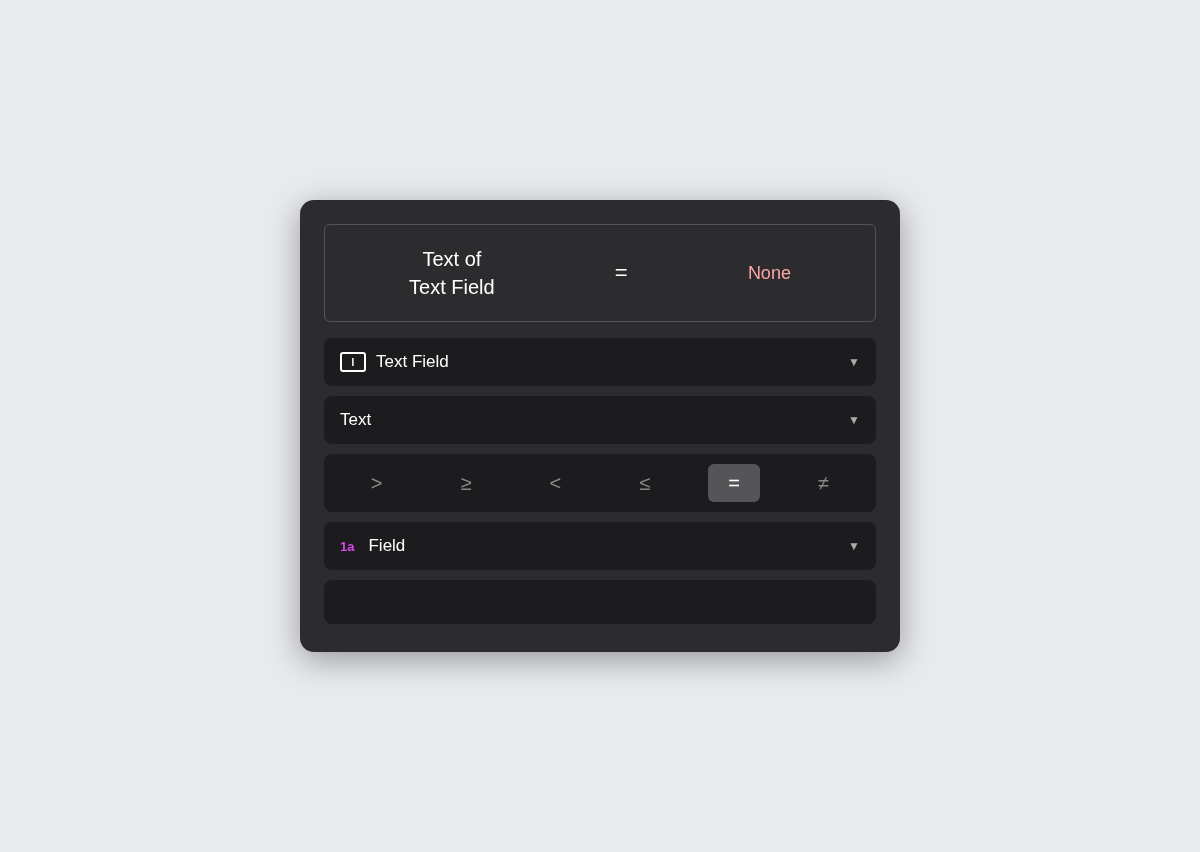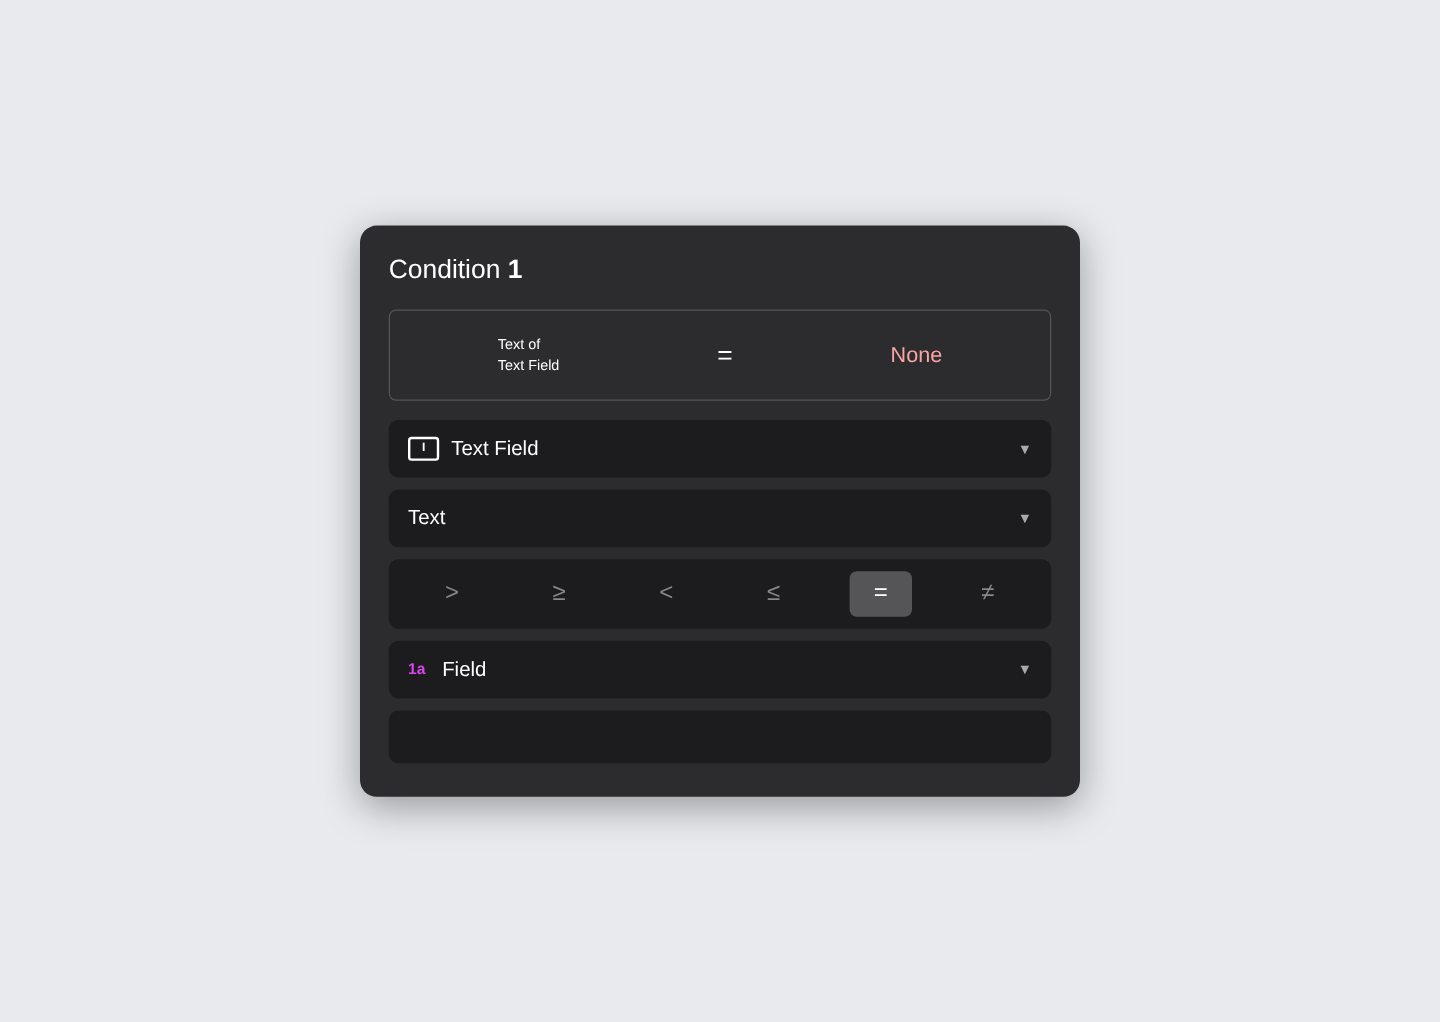--- a/index.html
+++ b/index.html
@@ -44,22 +44,22 @@
       padding: 20px 24px;
       display: flex;
       align-items: center;
       justify-content: space-around;
       margin-bottom: 16px;
       background: #2c2c2e;
     }
 
     .preview-label {
       color: #ffffff;
-      font-size: 12px;
-      text-align: left;
+      font-size: 20px;
+      text-align: center;
       line-height: 1.4;
     }
 
     .preview-operator {
       color: #ffffff;
       font-size: 22px;
     }
 
     .preview-value {
       color: #fca5a5;
@@ -145,23 +145,20 @@
       background: #1c1c1e;
       border-radius: 8px;
       height: 44px;
       margin-bottom: 4px;
     }
   </style>
 </head>
 <body>
 
 <div class="card">
-  <div class="card-title">
-    <span>Condition </span><span style="font-weight:700">1</span>
-  </div>
 
   <div class="preview-box">
     <div class="preview-label">
       <span>Text of</span><br><span>Text Field</span>
     </div>
     <div class="preview-operator">=</div>
     <div class="preview-value">None</div>
   </div>
 
   <div class="dropdown-row">

